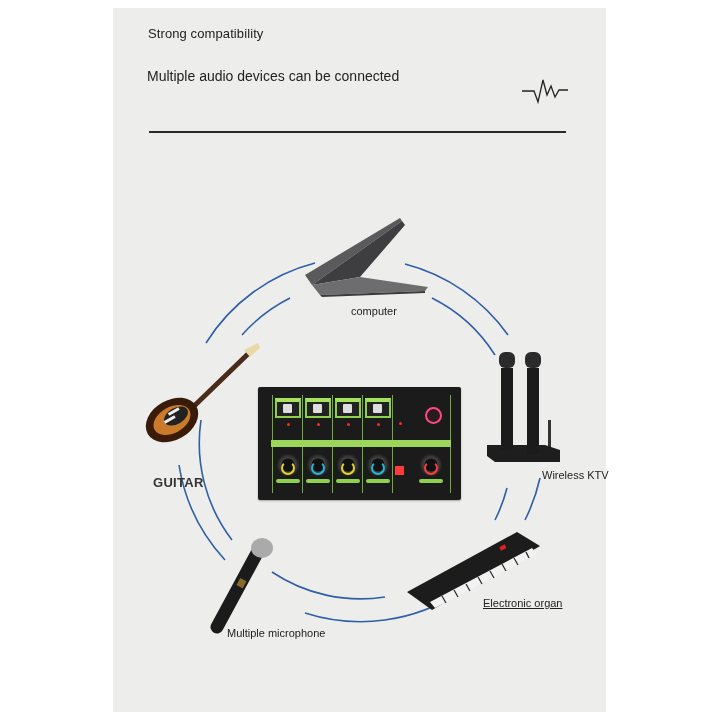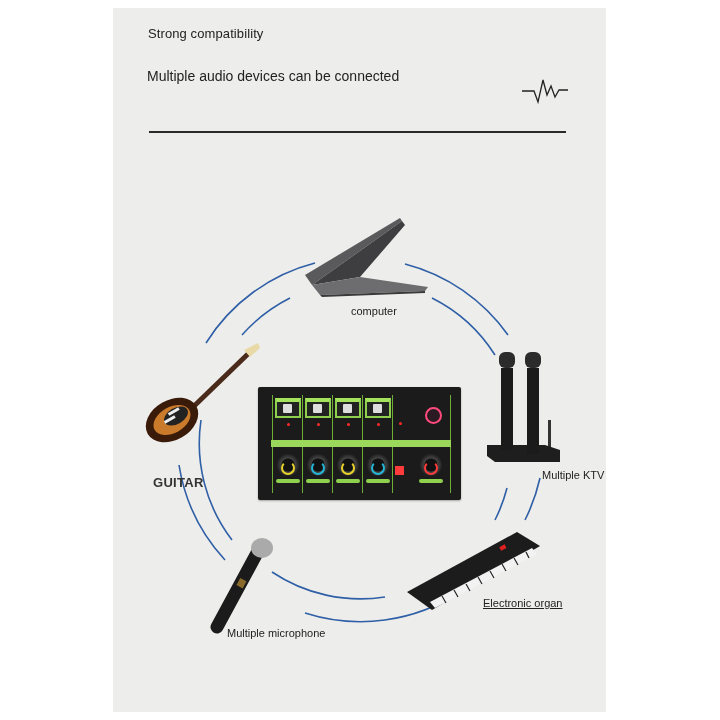--- a/index.html
+++ b/index.html
@@ -78,21 +78,21 @@
 
 <svg class="device" style="left:485px;top:350px;" width="80" height="115" viewBox="0 0 80 115">
   <rect x="18" y="48" width="3" height="50" fill="#333"></rect>
   <rect x="63" y="70" width="3" height="30" fill="#333"></rect>
   <polygon points="2,95 60,95 75,100 75,112 10,112 2,106" fill="#1e1e1e"></polygon>
   <rect x="14" y="2" width="16" height="16" rx="6" fill="#2b2b2b"></rect>
   <rect x="16" y="18" width="12" height="82" fill="#1b1b1b"></rect>
   <rect x="40" y="2" width="16" height="16" rx="6" fill="#2b2b2b"></rect>
   <rect x="42" y="18" width="12" height="86" fill="#1b1b1b"></rect>
 </svg>
-<div class="label" style="left:542px;top:469px;font-size:11px;">Multiple KTV</div>
+<div class="label" style="left:542px;top:469px;font-size:11px;">Wireless KTV</div>
 
 <svg class="device" style="left:402px;top:522px;" width="140" height="90" viewBox="0 0 140 90">
   <polygon points="5,70 115,10 138,24 30,88" fill="#1c1c1c"></polygon>
   <polygon points="28,80 130,26 135,32 33,86" fill="#f2f2f2"></polygon>
   <g stroke="#222" stroke-width="1.2">
     <line x1="40" y1="74" x2="44" y2="81"></line>
       <line x1="52" y1="68" x2="56" y2="75"></line>
     <line x1="64" y1="62" x2="68" y2="69"></line>
       <line x1="76" y1="55" x2="80" y2="62"></line>
     <line x1="88" y1="49" x2="92" y2="56"></line>

